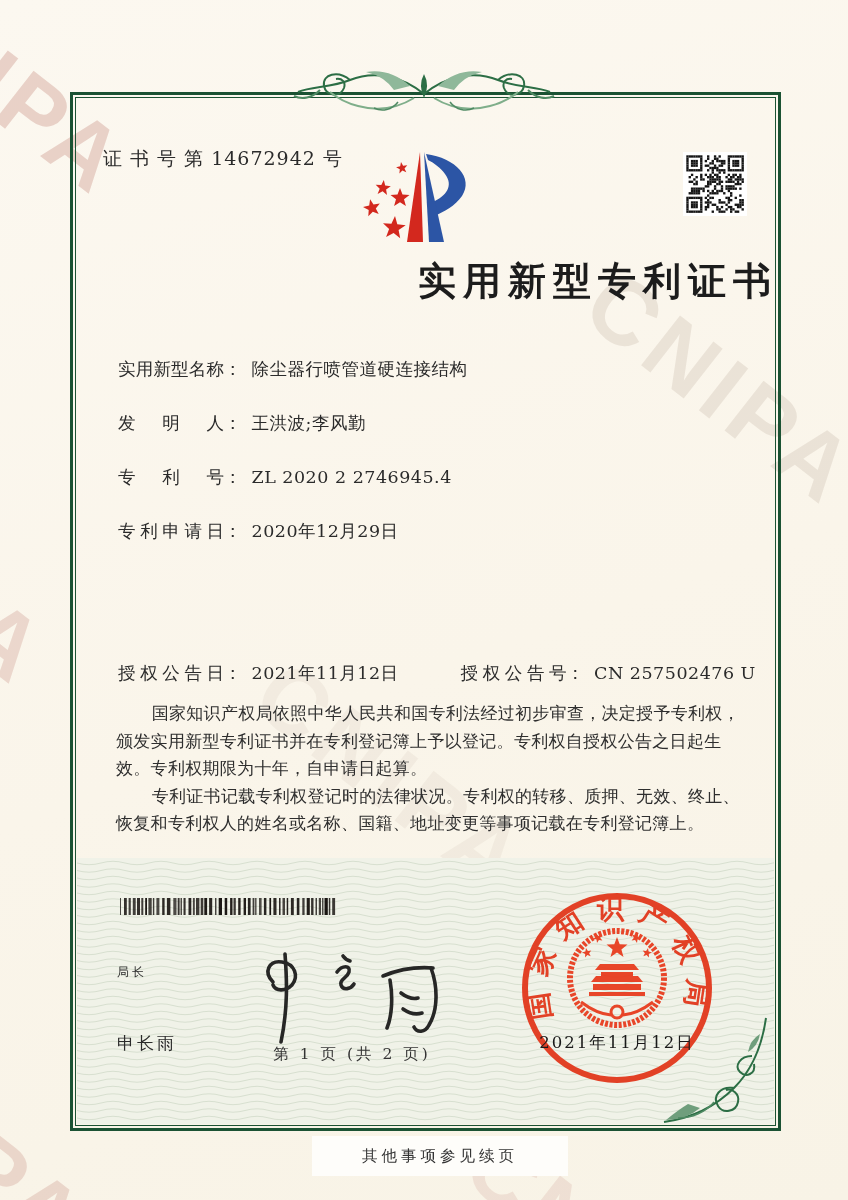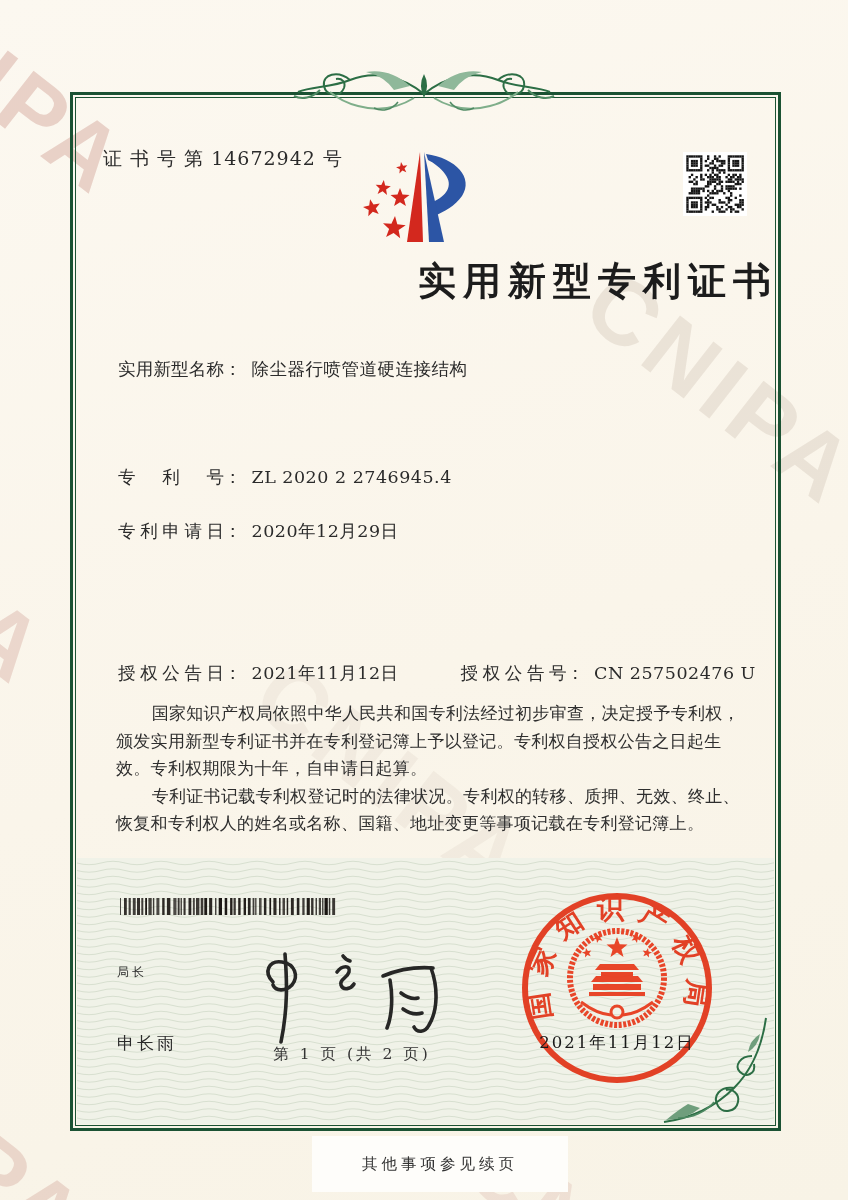--- a/index.html
+++ b/index.html
@@ -32,21 +32,21 @@
   .body-text p{margin:0;text-indent:2.1em;}
   #barcode{position:absolute;left:120px;top:898px;z-index:4;}
   .sig-title{left:117px;top:964px;font-size:12px;letter-spacing:3px;}
   .sig-name{left:117px;top:1000px;font-size:17px;letter-spacing:3px;margin-top:32px;}
   #signature{position:absolute;left:255px;top:950px;z-index:4;}
   #seal{position:absolute;left:519px;top:890px;z-index:5;opacity:0.93;}
   .seal-date{left:512px;top:1032px;width:210px;text-align:center;font-size:16.5px;
              letter-spacing:2px;color:#1a1a1a;z-index:6;}
   .page-footer{left:70px;top:1044px;width:564px;text-align:center;font-size:15.5px;
                letter-spacing:3px;color:#333;z-index:4;}
-  .note-box{position:absolute;left:312px;top:1136px;width:256px;height:56px;
+  .note-box{position:absolute;left:312px;top:1136px;width:256px;height:40px;
             background:#fefdfa;display:flex;align-items:center;justify-content:center;
             font-size:15.5px;letter-spacing:4px;color:#333;z-index:4;}
   #qr{position:absolute;left:683px;top:152px;z-index:4;}
   #logo{position:absolute;left:358px;top:144px;z-index:4;}
   #ornament-top{position:absolute;left:288px;top:56px;z-index:5;}
   #ornament-corner{position:absolute;left:640px;top:1012px;z-index:5;}
 </style>
 </head>
 <body>
 
@@ -434,20 +434,23 @@
       <rect x="47.00" y="58.50" width="2.36" height="2.36" fill="#151515"></rect>
       <rect x="51.60" y="58.50" width="2.36" height="2.36" fill="#151515"></rect>
       <rect x="53.90" y="58.50" width="2.36" height="2.36" fill="#151515"></rect>
     </svg>
 
   <div class="txt title">实用新型专利证书</div>
 
   <div class="row" style="top:357px">
     <span class="flabel">实用新型名称</span><span>：</span><span class="fvalue">除尘器行喷管道硬连接结构</span>
   </div>
+  <div class="row" style="top:411px">
+    <span class="flabel">发明人</span><span>：</span><span class="fvalue">王洪波;李风勤</span>
+  </div>
   <div class="row" style="top:465px">
     <span class="flabel">专利号</span><span>：</span><span class="fvalue">ZL 2020 2 2746945.4</span>
   </div>
   <div class="row" style="top:519px">
     <span class="flabel">专利申请日</span><span>：</span><span class="fvalue">2020年12月29日</span>
   </div>
   <div class="row" style="top:661px">
     <span class="flabel">授权公告日</span><span>：</span><span class="fvalue">2021年11月12日</span><span class="flabel g2">授权公告号</span><span>：</span><span class="fvalue">CN 257502476 U</span>
   </div>
 

